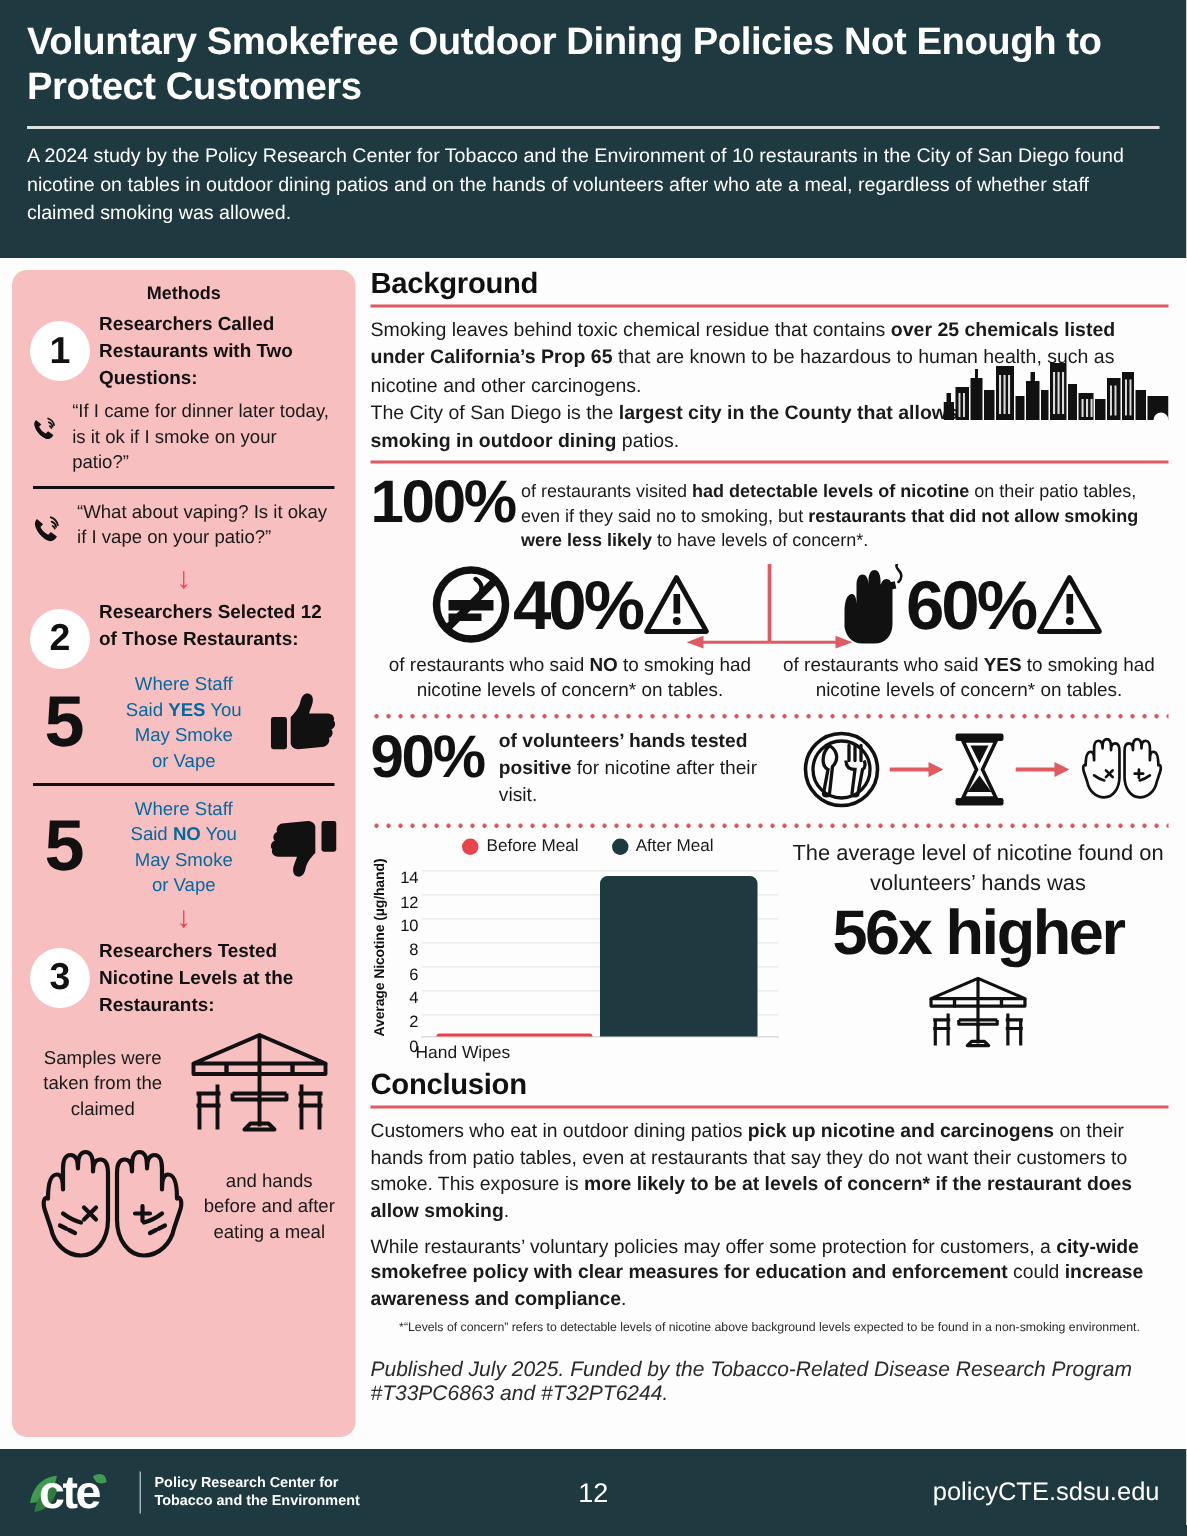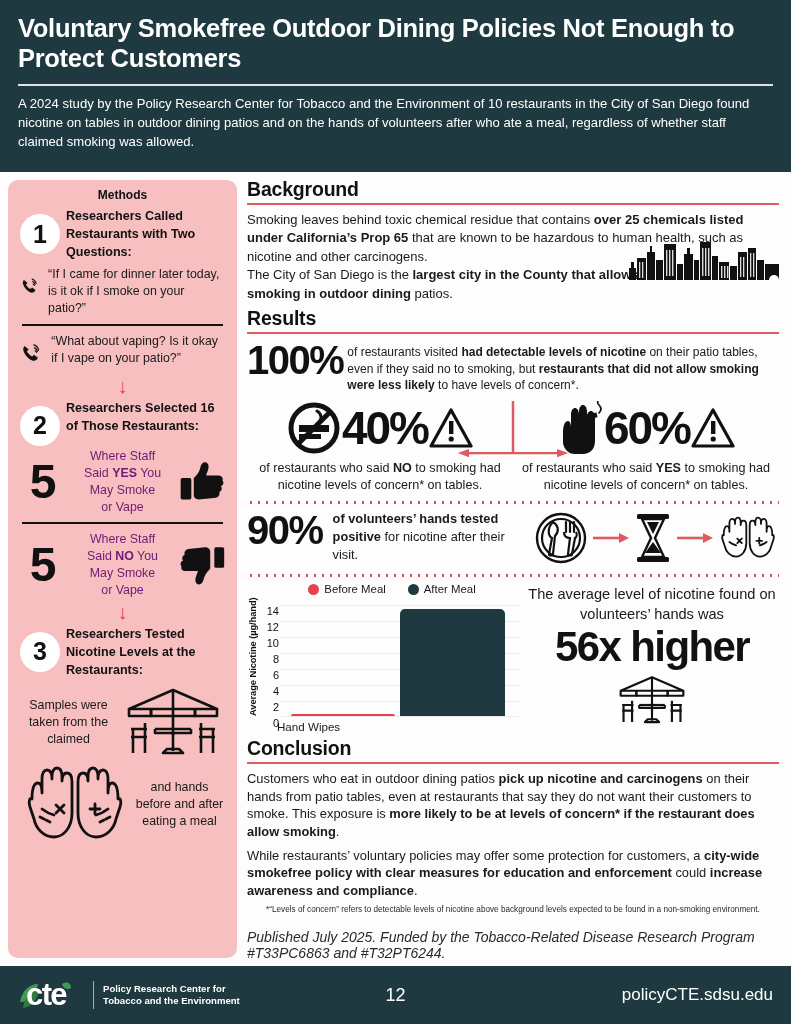--- a/index.html
+++ b/index.html
@@ -61,21 +61,21 @@
     display:flex; align-items:center; justify-content:center;
     margin-top:8px;
   }
   .step-title { font-size:12.6px; font-weight:bold; color:#111; line-height:1.42; padding-top:2px;}
   .phone-row { display:flex; align-items:flex-start; gap:7px; margin-top:4px; }
   .phone-row .quote { font-size:12.4px; color:#1a1a1a; line-height:1.38; }
   .hr-black { height:2px; background:#111; margin:7px 2px; }
   .arrow-down { text-align:center; color:#e8434c; font-size:20px; line-height:1; margin:3px 0 2px; font-weight:bold;}
   .five-row { display:flex; align-items:center; gap:4px; margin-top:2px;}
   .big5 { font-size:48px; font-weight:bold; color:#111; line-height:.95; width:46px; text-align:center;}
-  .five-txt { font-size:12.4px; color:#701a75; line-height:1.36; text-align:center; flex:1;}
+  .five-txt { font-size:12.4px; color:#0369a1; line-height:1.36; text-align:center; flex:1;}
   .five-txt b { font-weight:bold; }
   .thumb { width:46px; flex:0 0 auto; }
   .samples-row { display:flex; align-items:center; gap:4px; margin-top:6px;}
   .samples-txt { font-size:12.4px; color:#1a1a1a; line-height:1.36; text-align:center; flex:1;}
 
   
   .main { flex:1; padding: 6px 12px 0 10px; position:relative;}
   .sec-h {
     font-size:19.5px; font-weight:bold; color:#111; letter-spacing:-.2px;
   }
@@ -194,21 +194,21 @@
           <path d="M25 11 a8 8 0 0 1 5 6" stroke="#111" stroke-width="2.2" fill="none" stroke-linecap="round"></path>
           <path d="M26 16 a4 4 0 0 1 2.5 3" stroke="#111" stroke-width="2" fill="none" stroke-linecap="round"></path>
         </svg>
         <div class="quote">“What about vaping? Is it okay if I vape on your patio?”</div>
       </div>
 
       <div class="arrow-down">↓</div>
 
       <div class="step">
         <div class="circle-num">2</div>
-        <div class="step-title">Researchers Selected 16 of Those Restaurants:</div>
+        <div class="step-title">Researchers Selected 12 of Those Restaurants:</div>
       </div>
 
       <div class="five-row">
         <div class="big5">5</div>
         <div class="five-txt">
           <span>Where Staff</span><br>
           <span>Said </span><b>YES</b><span> You</span><br>
           <span>May Smoke</span><br>
           <span>or Vape</span>
         </div>
@@ -325,21 +325,20 @@
             <rect x="121" y="19" width="1.3" height="24"></rect>
               <rect x="124" y="19" width="1.3" height="24"></rect>
             <rect x="10" y="28" width="1.3" height="16"></rect>
               <rect x="13" y="28" width="1.3" height="16"></rect>
           </g>
           <path d="M140 46 a5 5 0 0 1 10 0 z" fill="#ffffff"></path>
         </svg>
       </div>
 
       <div style="margin-top:4px;">
-        <div class="sec-h">Results</div>
         <div class="sec-rule"></div>
 
         <div class="stat-row">
           <div class="stat-100">100%</div>
           <div class="stat-txt">
             <span>of restaurants visited </span><b>had detectable levels of nicotine</b><span> on their patio tables, even if they said no to smoking, but </span><b>restaurants that did not allow smoking were less likely</b><span> to have levels of concern*.</span>
           </div>
         </div>
 
         <div class="split">

